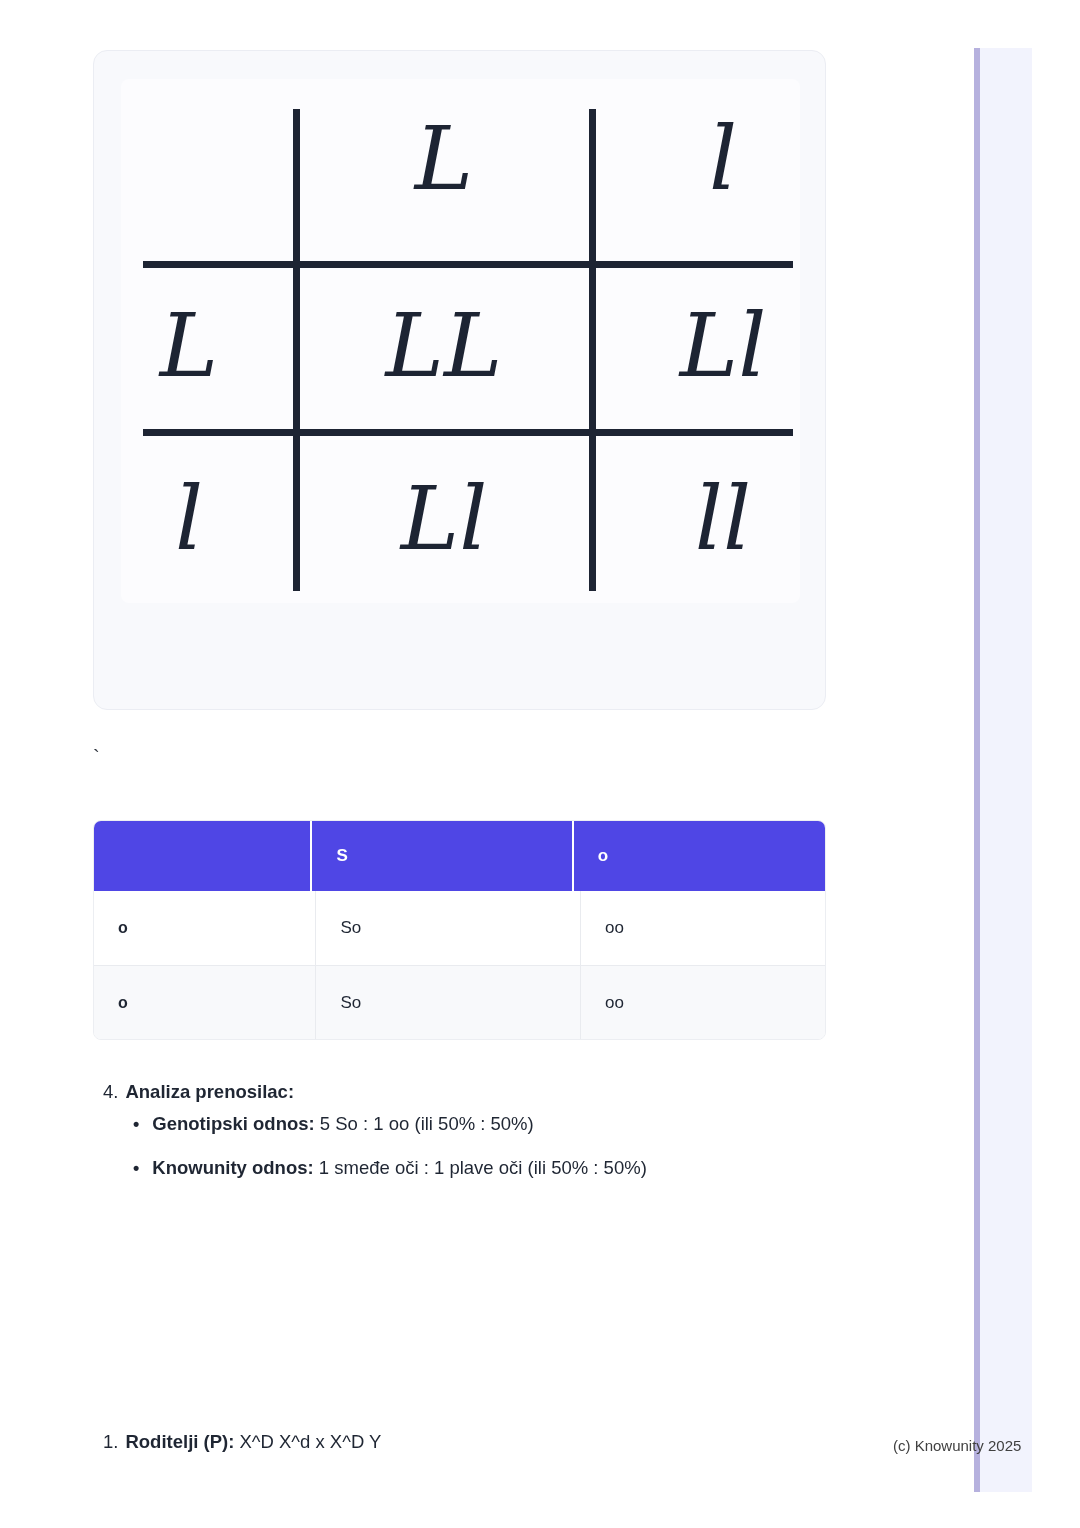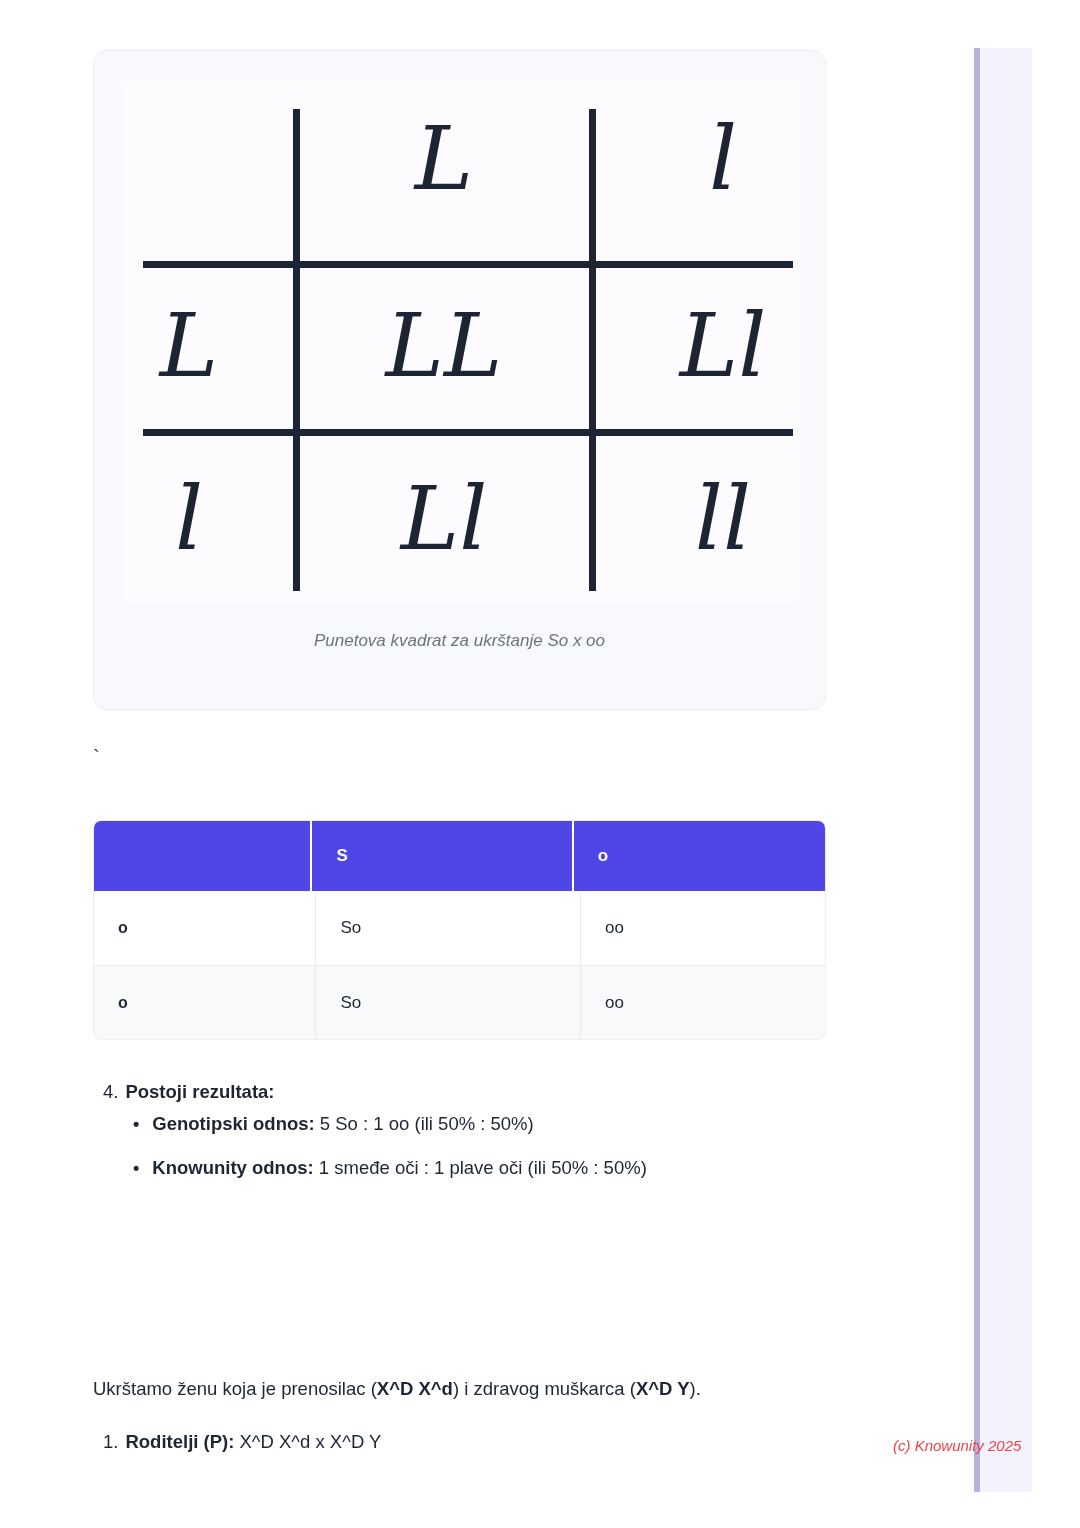--- a/index.html
+++ b/index.html
@@ -47,21 +47,21 @@
   .olnum { margin-right:7px; }
   .bullet-row { position:absolute; left:133px; display:flex; font-size:18.5px; line-height:28px; }
   .dot { font-size:18px; margin-right:13px; font-weight:700; }
   b, .bold { font-weight:700; }
 
   .para { position:absolute; left:93px; width:740px; font-size:18.5px; line-height:34px; }
   .ital { font-style:italic; }
 
   .h2 { position:absolute; left:93px; top:1312px; font-size:24.5px; font-weight:600; color:#6B74F1; }
 
-  .watermark { position:absolute; left:893px; top:1437px; font-size:15px; color:#ef4444; z-index:3;font-style:italic; }
+  .watermark { position:absolute; left:893px; top:1437px; font-size:15px; color:#404040; z-index:3; }
 </style>
 </head>
 <body>
 
 <div class="page">
 
   <div class="scroll-band"></div>
   <div class="scroll-line"></div>
 
   <div class="card">
@@ -73,21 +73,20 @@
 
       <span class="pl" style="left:323px; top:80px;">L</span>
       <span class="pl" style="left:602px; top:80px;">l</span>
       <span class="pl" style="left:68px;  top:267px;">L</span>
       <span class="pl" style="left:323px; top:267px;">LL</span>
       <span class="pl" style="left:602px; top:267px;">Ll</span>
       <span class="pl" style="left:68px;  top:440px;">l</span>
       <span class="pl" style="left:323px; top:440px;">Ll</span>
       <span class="pl" style="left:602px; top:440px;">ll</span>
     </div>
-    <div class="caption">Punetova kvadrat za ukrštanje So x oo</div>
   </div>
 
   <div class="stray">`</div>
 
   <div class="xtable">
     <div class="trow thead">
       <div class="tc tc1"></div>
       <div class="tc tc2">S</div>
       <div class="tc tc3">o</div>
     </div>
@@ -98,36 +97,33 @@
     </div>
     <div class="trow tbody2 tbodyrow">
       <div class="tc tc1">o</div>
       <div class="tc tc2">So</div>
       <div class="tc tc3">oo</div>
     </div>
   </div>
 
   <div class="olitem" style="top:1078px;">
     <span class="olnum">4.</span>
-    <span class="bold">Postoji rezultata:</span>
+    <span class="bold">Analiza prenosilac:</span>
   </div>
   <div class="bullet-row" style="top:1110px;">
     <span class="dot">•</span>
     <span><b>Genotipski odnos:</b><span> 5 So : 1 oo (ili 50% : 50%)</span></span>
   </div>
   <div class="bullet-row" style="top:1154px;">
     <span class="dot">•</span>
     <span><b>Knowunity odnos:</b><span> 1 smeđe oči : 1 plave oči (ili 50% : 50%)</span></span>
   </div>
 
 
 
-  <div class="para" style="top:1372px;">
-    <span>Ukrštamo ženu koja je prenosilac (</span><b>X^D X^d</b><span>) i zdravog muškarca (</span><b>X^D Y</b><span>).</span>
-  </div>
 
   <div class="olitem" style="top:1428px;">
     <span class="olnum">1.</span>
     <span><b>Roditelji (P):</b><span> X^D X^d x X^D Y</span></span>
   </div>
 
   <div class="watermark">(c) Knowunity 2025</div>
 
 </div>
 

